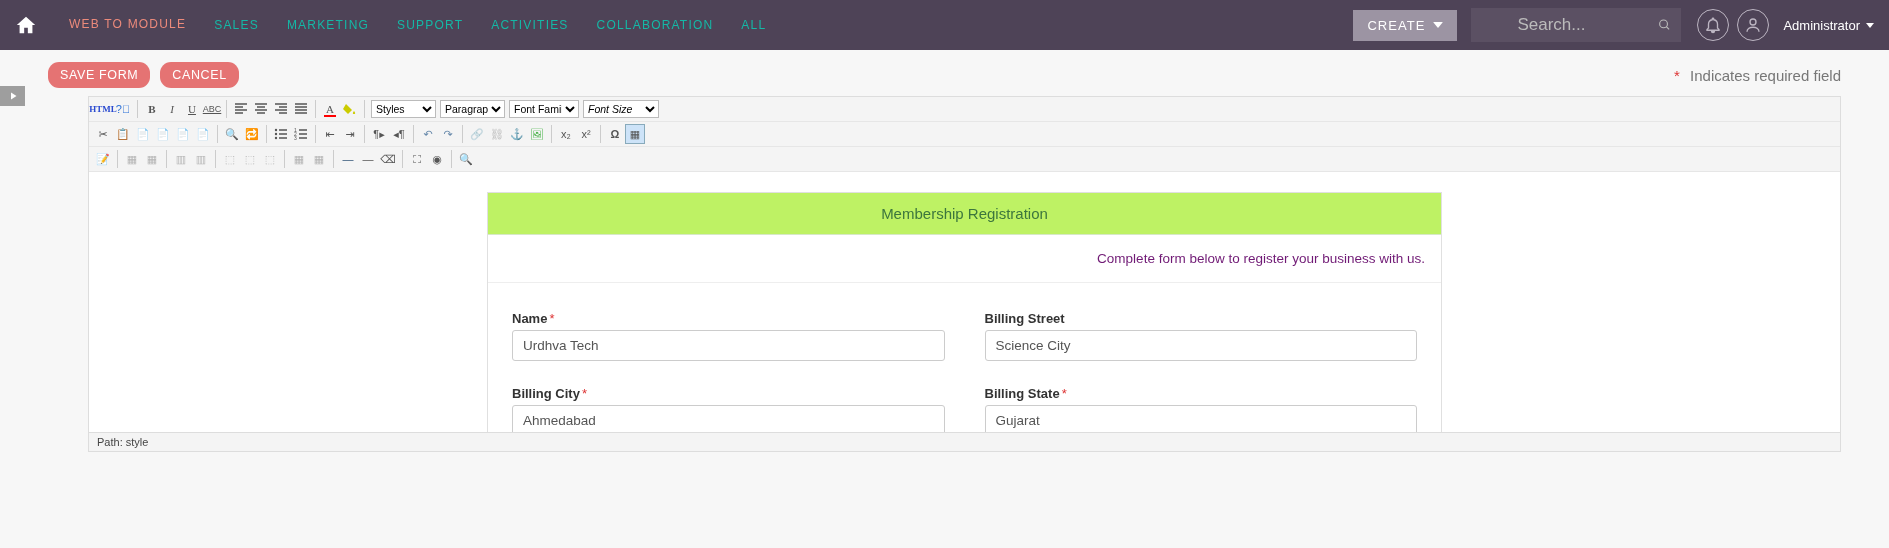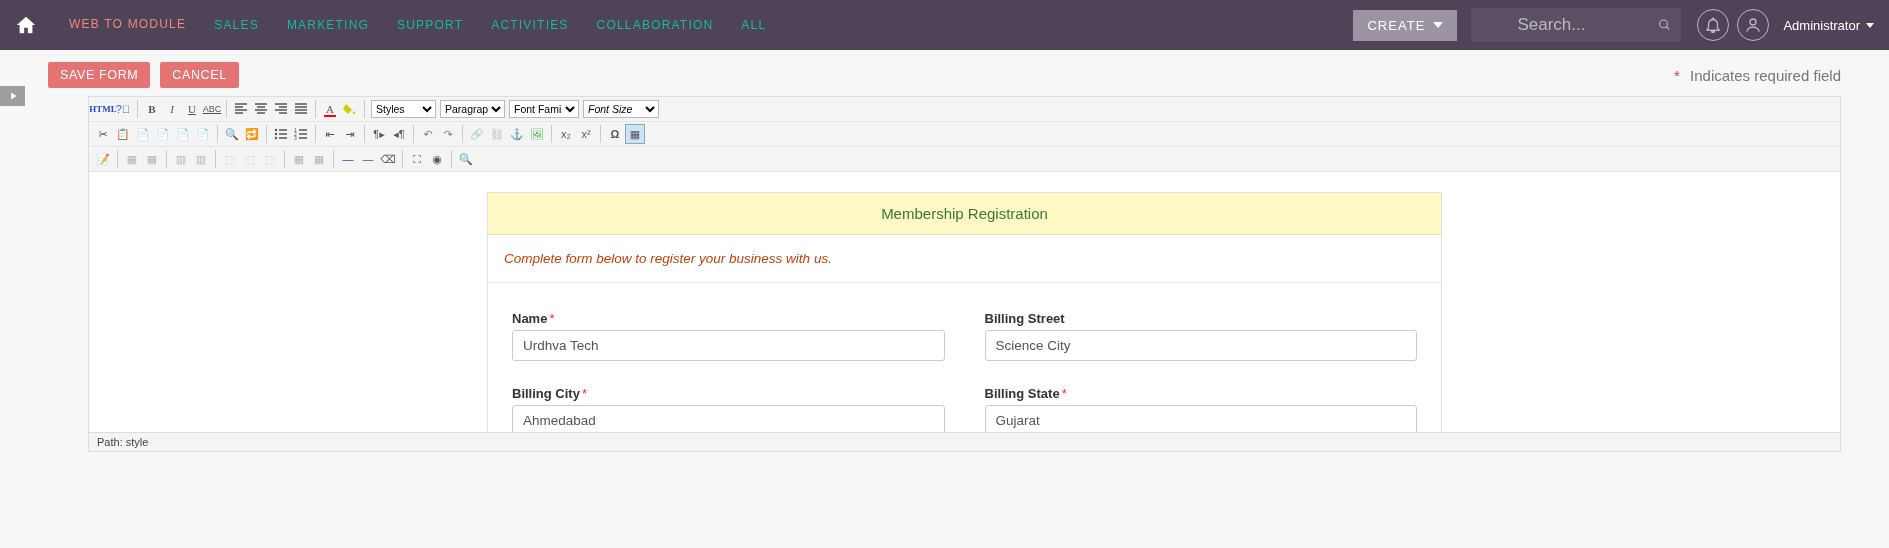--- a/index.html
+++ b/index.html
@@ -15,40 +15,40 @@
   .create-btn .tri { width:0;height:0;border-left:5px solid transparent;border-right:5px solid transparent;border-top:6px solid #fff; border-radius:1px; }
   .search-box { background:#5b5063; width:210px; height:34px; display:flex; align-items:center; padding:0 10px; margin-right:16px; }
   .search-box input { background:transparent; border:none; color:#84cc16; font-size:17px; outline:none; width:100%;margin-left:36px; }
   .search-box input::placeholder { color:#bbb; }
   .search-box .mag { width:18px;height:18px; }
   .circle-icon { width:32px;height:32px;border:1.5px solid #bcb5c2;border-radius:50%; margin-right:8px; display:flex;align-items:center;justify-content:center; cursor:pointer;}
   .admin { color:#fff; font-size:13px; margin-left:6px; display:flex; align-items:center; gap:6px; cursor:pointer;}
   .admin .caret { width:0;height:0;border-left:4px solid transparent;border-right:4px solid transparent;border-top:5px solid #fff;}
   
   .subbar { padding: 12px 48px 8px 48px; display:flex; align-items:center; }
-  .btn { color:#fff; background:#e57373; border:none; padding:6px 12px; font-size:12.5px; letter-spacing:.05em; cursor:pointer; border-radius:2px; }
+  .btn { color:#fff; background:#e57373; border:none; padding:6px 12px; font-size:12.5px; letter-spacing:.05em; cursor:pointer; border-radius:11px; }
   .btn + .btn { margin-left:10px; }
   .req-note { margin-left:auto; color:#777; font-size:15px; }
   .req-note .star { color:#d33; margin-right:6px; }
   
   .side-tab { position:absolute; left:0; top:86px; width:25px; height:20px; background:#9e9e9e; display:flex;align-items:center;justify-content:center; cursor:pointer;}
   .side-tab svg { fill:#fff; width:12px;height:12px; }
   
   .editor-frame { margin: 0 48px 20px 88px; border:1px solid #ddd; background:#fff; }
   .tb-row { border-bottom:1px solid #e6e6e6; background:#f4f4f4; padding:2px 4px; display:flex; align-items:center; flex-wrap:wrap; gap:0; min-height:24px; }
   .tb-sep { width:1px; height:18px; background:#ccc; margin:0 4px; }
   .tb-btn { width:20px; height:20px; display:inline-flex; align-items:center; justify-content:center; font-size:11px; cursor:pointer; border:1px solid transparent; }
   .tb-sel { font-size:10.5px; border:1px solid #bbb; background:#fff; height:18px; margin:0 2px; }
   .tb-html { font-family: 'Comic Sans MS', cursive; font-size:9px; color:#2a4ad0; font-weight:bold;}
   
   .canvas-wrap { position:relative; }
   .canvas { height: 260px; overflow-y:scroll; padding: 20px 0; }
   .form-card { width: 955px; margin: 0 auto; border:1px solid #e0e0e0; background:#fff; font-family: Arial, sans-serif;}
-  .form-header { background:#fef9c3; color:#3c763d; text-align:center; padding:12px; font-size:15px; border-bottom:1px solid #d6e9c6; }
-  .form-sub { text-align:left; padding:16px; font-size:13.5px; color:#c2410c; border-bottom:1px solid #eee;font-style:italic;}
+  .form-header { background:#bef264; color:#3c763d; text-align:center; padding:12px; font-size:15px; border-bottom:1px solid #d6e9c6; }
+  .form-sub { text-align:right; padding:16px; font-size:13.5px; color:#701a75; border-bottom:1px solid #eee;}
   .form-body { padding: 28px 24px 10px; }
   .frow { display:flex; gap:40px; margin-bottom: 25px; }
   .fcol { flex:1; }
   .flabel { font-weight:bold; font-size:13px; color:#333; display:block; margin-bottom:4px; }
   .flabel .star { color:#d33; margin-left:2px; font-weight:normal;}
   .finput { width:100%; padding:7px 10px; border:1px solid #ccc; border-radius:3px; font-size:13.5px; color:#555; }
   
   .pathbar { background:#f4f4f4; border-top:1px solid #ddd; padding:3px 8px; font-size:11px; color:#444; }
 </style>
 </head>

